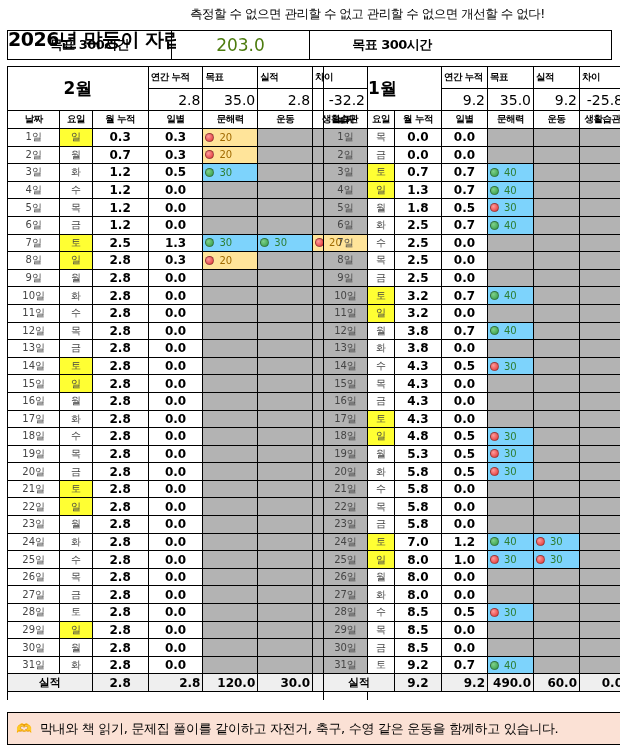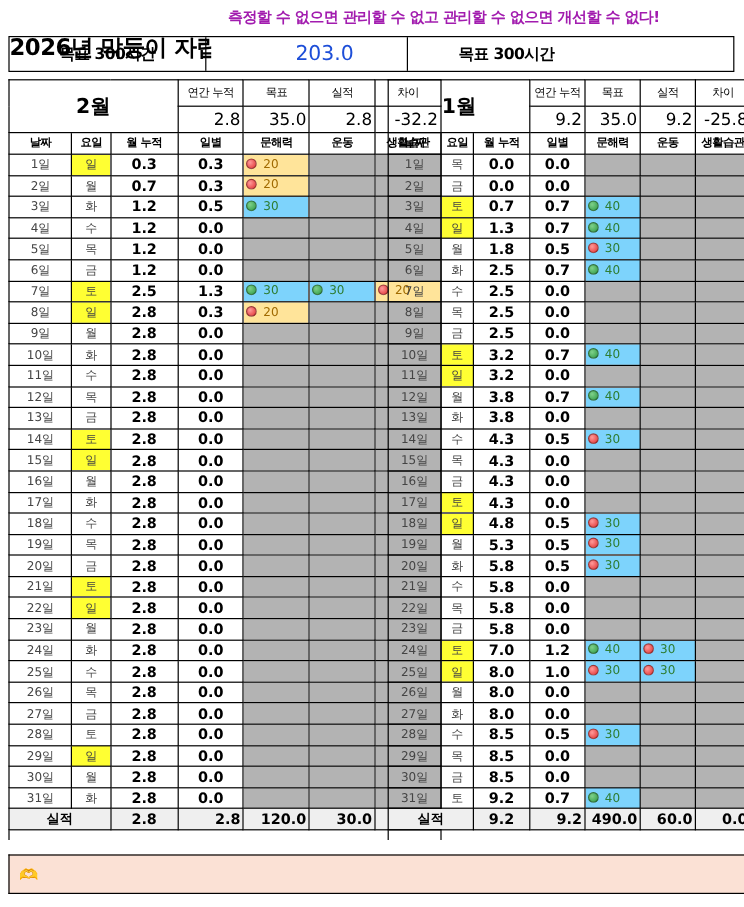--- a/index.html
+++ b/index.html
@@ -1,35 +1,35 @@
 <!DOCTYPE html>
 <html><head>
 <meta charset="utf-8">
 <style>
   * { box-sizing: border-box; margin: 0; padding: 0; }
   html, body { width: 620px; height: 756px; background: #ffffff; overflow: hidden; }
   body { font-family: "DejaVu Sans", "Liberation Sans", sans-serif; color: #000; position: relative; }
 
   .title { position: absolute; left: 8px; top: 2px; font-size: 19px; font-weight: bold; white-space: nowrap; width: 168px; overflow: hidden; letter-spacing: -0.5px; margin-top: 25px; }
-  .slogan { position: absolute; left: 190px; top: 6px; font-size: 12.5px; font-weight: bold; color: #a21caf; white-space: nowrap; letter-spacing: -0.5px; }
+  .slogan { position: absolute; left: 190px; top: 6px; font-size: 12.5px; font-weight: normal; color: #000000; white-space: nowrap; letter-spacing: -0.5px; }
 
   .summary { position: absolute; left: 7px; top: 30px; width: 605px; height: 30px; border: 1px solid #000; display: flex; }
   .summary .cell { height: 100%; display: flex; align-items: center; justify-content: center; border-right: 1px solid #000; }
   .summary .cell:last-child { border-right: none; }
   .summary .lbl { font-size: 13px; font-weight: bold; letter-spacing: -0.5px; }
-  .summary .val { font-size: 17px; color: #1d4ed8; font-weight: 500; margin-left: 30px; }
+  .summary .val { font-size: 17px; color: #4d7c0f; font-weight: 500; }
 
   .month { position: absolute; top: 66px; }
   .month.left { left: 7px; width: 361px; }
   .month.right { left: 323px; width: 303px; }
 
   table { border-collapse: collapse; table-layout: fixed; width: 100%; }
   td { border: 1px solid #000; font-size: 11px; height: 17.6px; padding: 0 2px; white-space: nowrap; overflow: hidden; }
   .hdr-month { font-size: 17px; font-weight: bold; text-align: center; height: 44px; }
-  .hdr-small { font-size: 9.5px; font-weight: normal; text-align: center; height: 22px; letter-spacing: -0.5px; }
+  .hdr-small { font-size: 9.5px; font-weight: bold; text-align: left; height: 22px; letter-spacing: -0.5px; }
   .hdr-num { font-size: 14px; font-weight: 500; text-align: right; height: 22px; }
   .colhdr td { font-size: 9.5px; font-weight: bold; text-align: center; height: 18px; letter-spacing: -0.5px; }
   .day { text-align: center; color: #444; font-size: 10px; }
   .dow { text-align: center; color: #444; font-size: 10px; }
   .dow.wk { background: #ffff33; }
   .num { text-align: center; font-weight: bold; font-size: 12px; }
   .gray { background: #b3b3b3; }
   .g { background: #7dd3fc; color: #2e7d32; font-size: 10px; }
   .y { background: #ffe49a; color: #a06a00; font-size: 10px; }
   .dot { display: inline-block; width: 9px; height: 9px; border-radius: 50%; vertical-align: -1px; margin-right: 5px; border: 1px solid rgba(0,0,0,0.35); }
@@ -706,13 +706,14 @@
     </tr>
     <tr class="blank">
           <td colspan="7"></td>
         </tr>
   </tbody>
     </table>
   </div>
 
 <div class="footer">
   <span class="emoji">🫶</span>
+  <span>막내와 책 읽기, 문제집 풀이를 같이하고 자전거, 축구, 수영 같은 운동을 함께하고 있습니다.</span>
 </div>
 
 </body></html>

